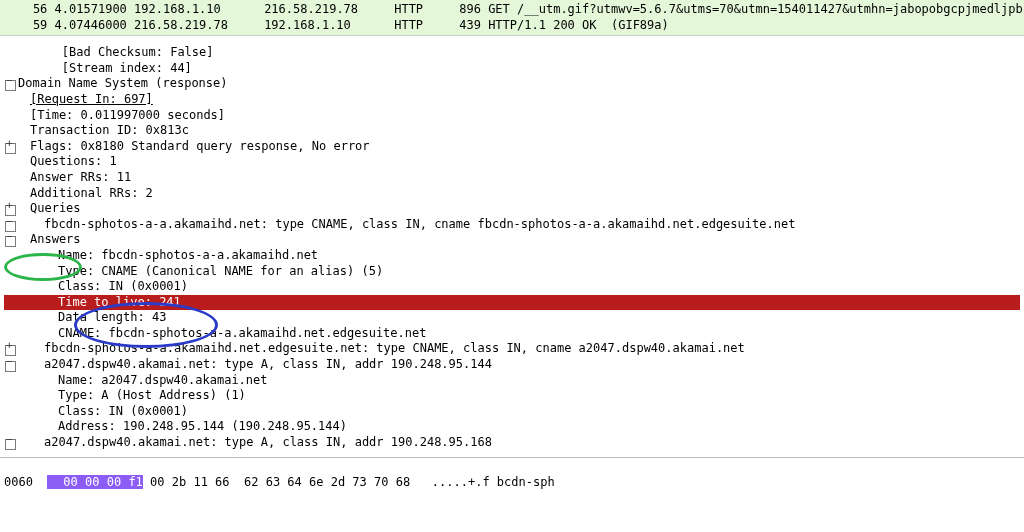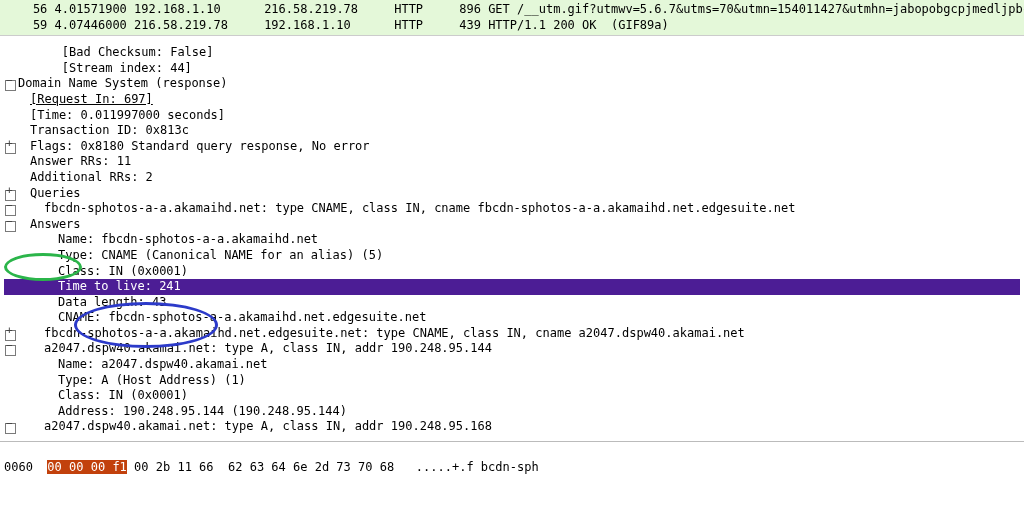--- a/index.html
+++ b/index.html
@@ -4,26 +4,26 @@
 <style>
   body{margin:0;font:12px/1.3 DejaVu Sans Mono,Consolas,Menlo,monospace;background:#fff;color:#000;}
   .packet-list{background:#e4f8d9;padding:2px 0;margin-bottom:6px;border-bottom:1px solid #ccc;}
   .packet-row{white-space:pre;padding:0 4px;}
   .details{padding:0 4px;margin-top:9px;}
   .row{white-space:pre;}
   .tree{position:relative;padding-left:14px;}
   .tree::before{content:"";position:absolute;left:1px;top:4px;width:9px;height:9px;border:1px solid #7a7a7a;background:#fff;}
   .tree.plus::after{content:"+";position:absolute;left:2px;top:-1px;font:11px/11px monospace;color:#444;}
   .tree.minus::after{content:"−";position:absolute;left:2px;top:-1px;font:11px/11px monospace;color:#444;}
-  .sel{background:#4c1d95;color:#fff;}
+  .sel{background:#b91c1c;color:#fff;}
   .link{color:#000000;text-decoration:underline;}
   .kid{padding-left:26px;}
   .kid2{padding-left:40px;}
   .hex{border-top:1px solid #bbb;margin-top:6px;padding:2px 4px;white-space:pre;}
-  .hexsel{background:#c2410c;color:#fff;}
+  .hexsel{background:#8b5cf6;color:#fff;padding-left:16px;}
   .annot-green{position:absolute;left:4px;top:253px;width:72px;height:22px;border:3px solid #2bb54a;border-radius:50%;pointer-events:none;}
   .annot-blue{position:absolute;left:74px;top:302px;width:138px;height:40px;border:3px solid #2c3ac9;border-radius:50%;pointer-events:none;}
   .wrap{position:relative;}
 </style>
 </head>
 <body>
 <div class="wrap">
 
 <div class="packet-list">
   <div class="packet-row"><span>    56</span> <span>4.01571900</span> <span>192.168.1.10</span>      <span>216.58.219.78</span>     <span>HTTP</span>     <span>896</span> <span>GET /__utm.gif?utmwv=5.6.7&amp;utms=70&amp;utmn=154011427&amp;utmhn=jabopobgcpjmedljpbcaablpmlmfcogm&amp;utmt=e</span></div>
@@ -31,20 +31,21 @@
 </div>
 
 <div class="details">
   <div class="row">        [Bad Checksum: False]</div>
   <div class="row">        [Stream index: 44]</div>
   <div class="tree minus"><span>Domain Name System (response)</span></div>
   <div class="row kid"><span class="link">[Request In: 697]</span></div>
   <div class="row kid">[Time: 0.011997000 seconds]</div>
   <div class="row kid">Transaction ID: 0x813c</div>
   <div class="tree plus kid" style="padding-left:26px"><span>Flags: 0x8180 Standard query response, No error</span></div>
+  <div class="row kid">Questions: 1</div>
   <div class="row kid">Answer RRs: 11</div>
   <div class="row kid">Additional RRs: 2</div>
   <div class="tree plus kid" style="padding-left:26px"><span>Queries</span></div>
   <div class="tree minus kid2" style="padding-left:40px"><span>fbcdn-sphotos-a-a.akamaihd.net: type CNAME, class IN, cname fbcdn-sphotos-a-a.akamaihd.net.edgesuite.net</span></div>
 
   <div class="tree minus kid" style="padding-left:26px"><span>Answers</span></div>
   <div class="row" style="padding-left:54px">Name: fbcdn-sphotos-a-a.akamaihd.net</div>
   <div class="row" style="padding-left:54px">Type: CNAME (Canonical NAME for an alias) (5)</div>
   <div class="row" style="padding-left:54px">Class: IN (0x0001)</div>
   <div class="row sel" style="padding-left:54px">Time to live: 241</div>

